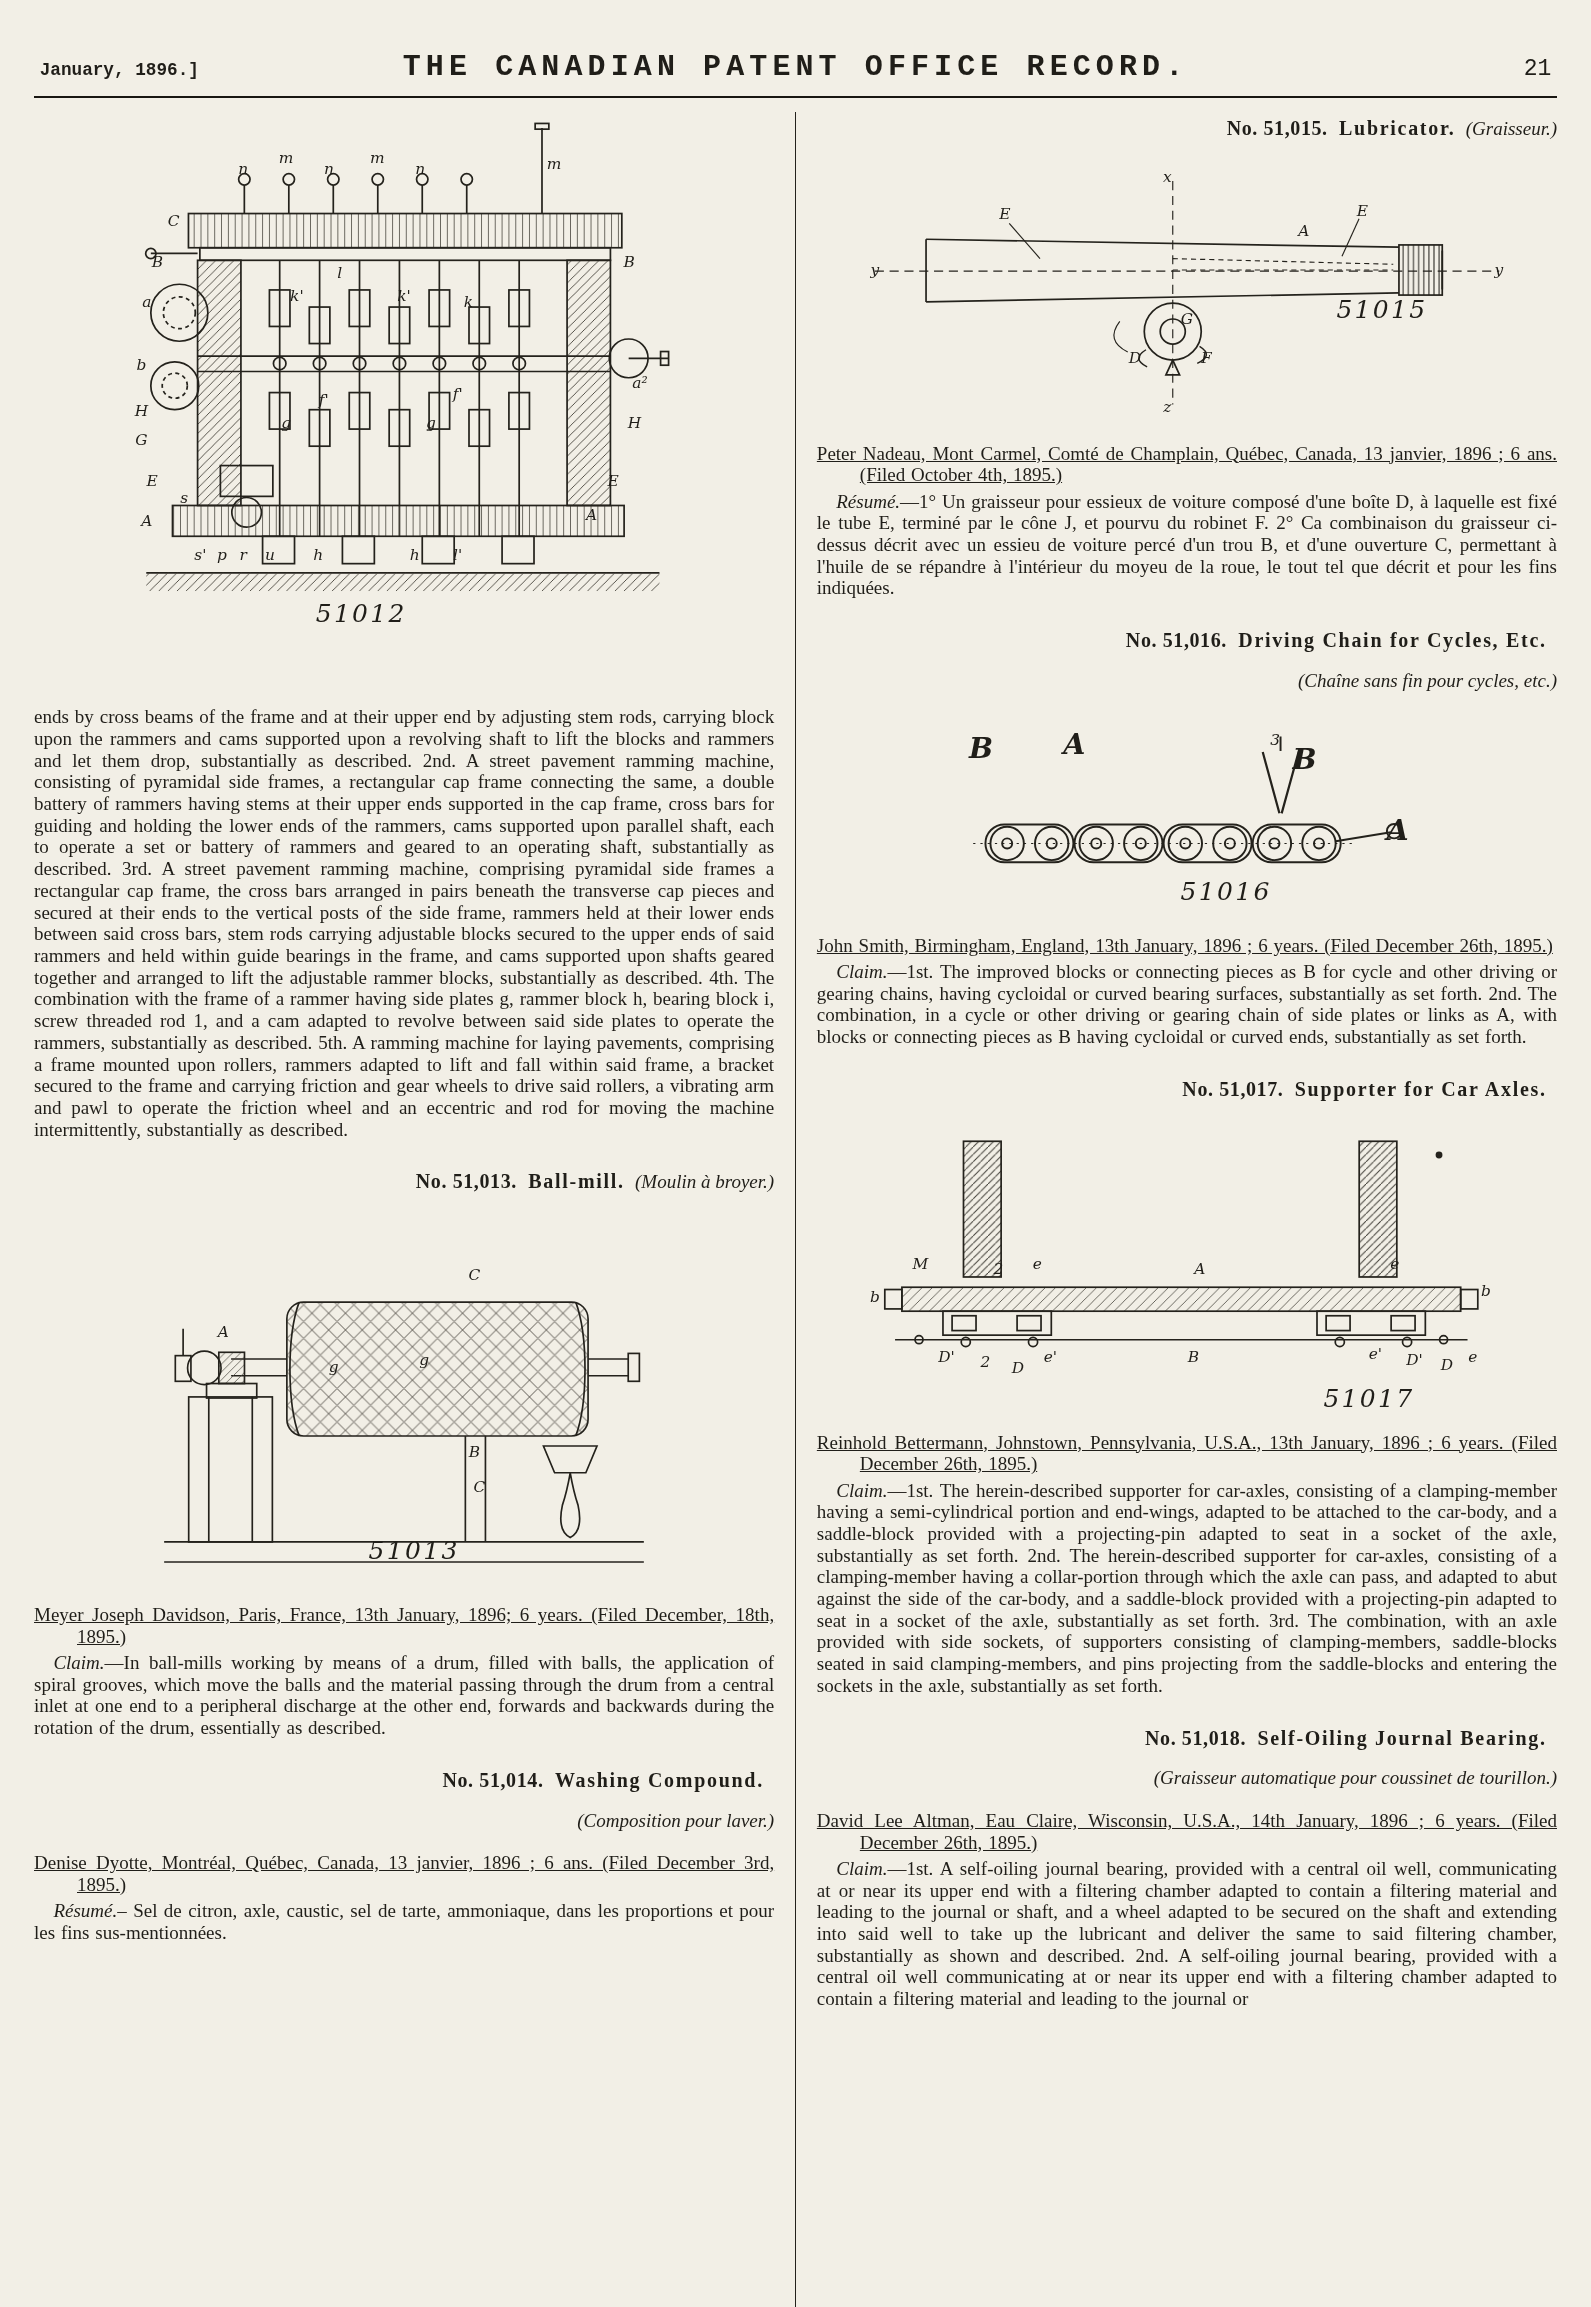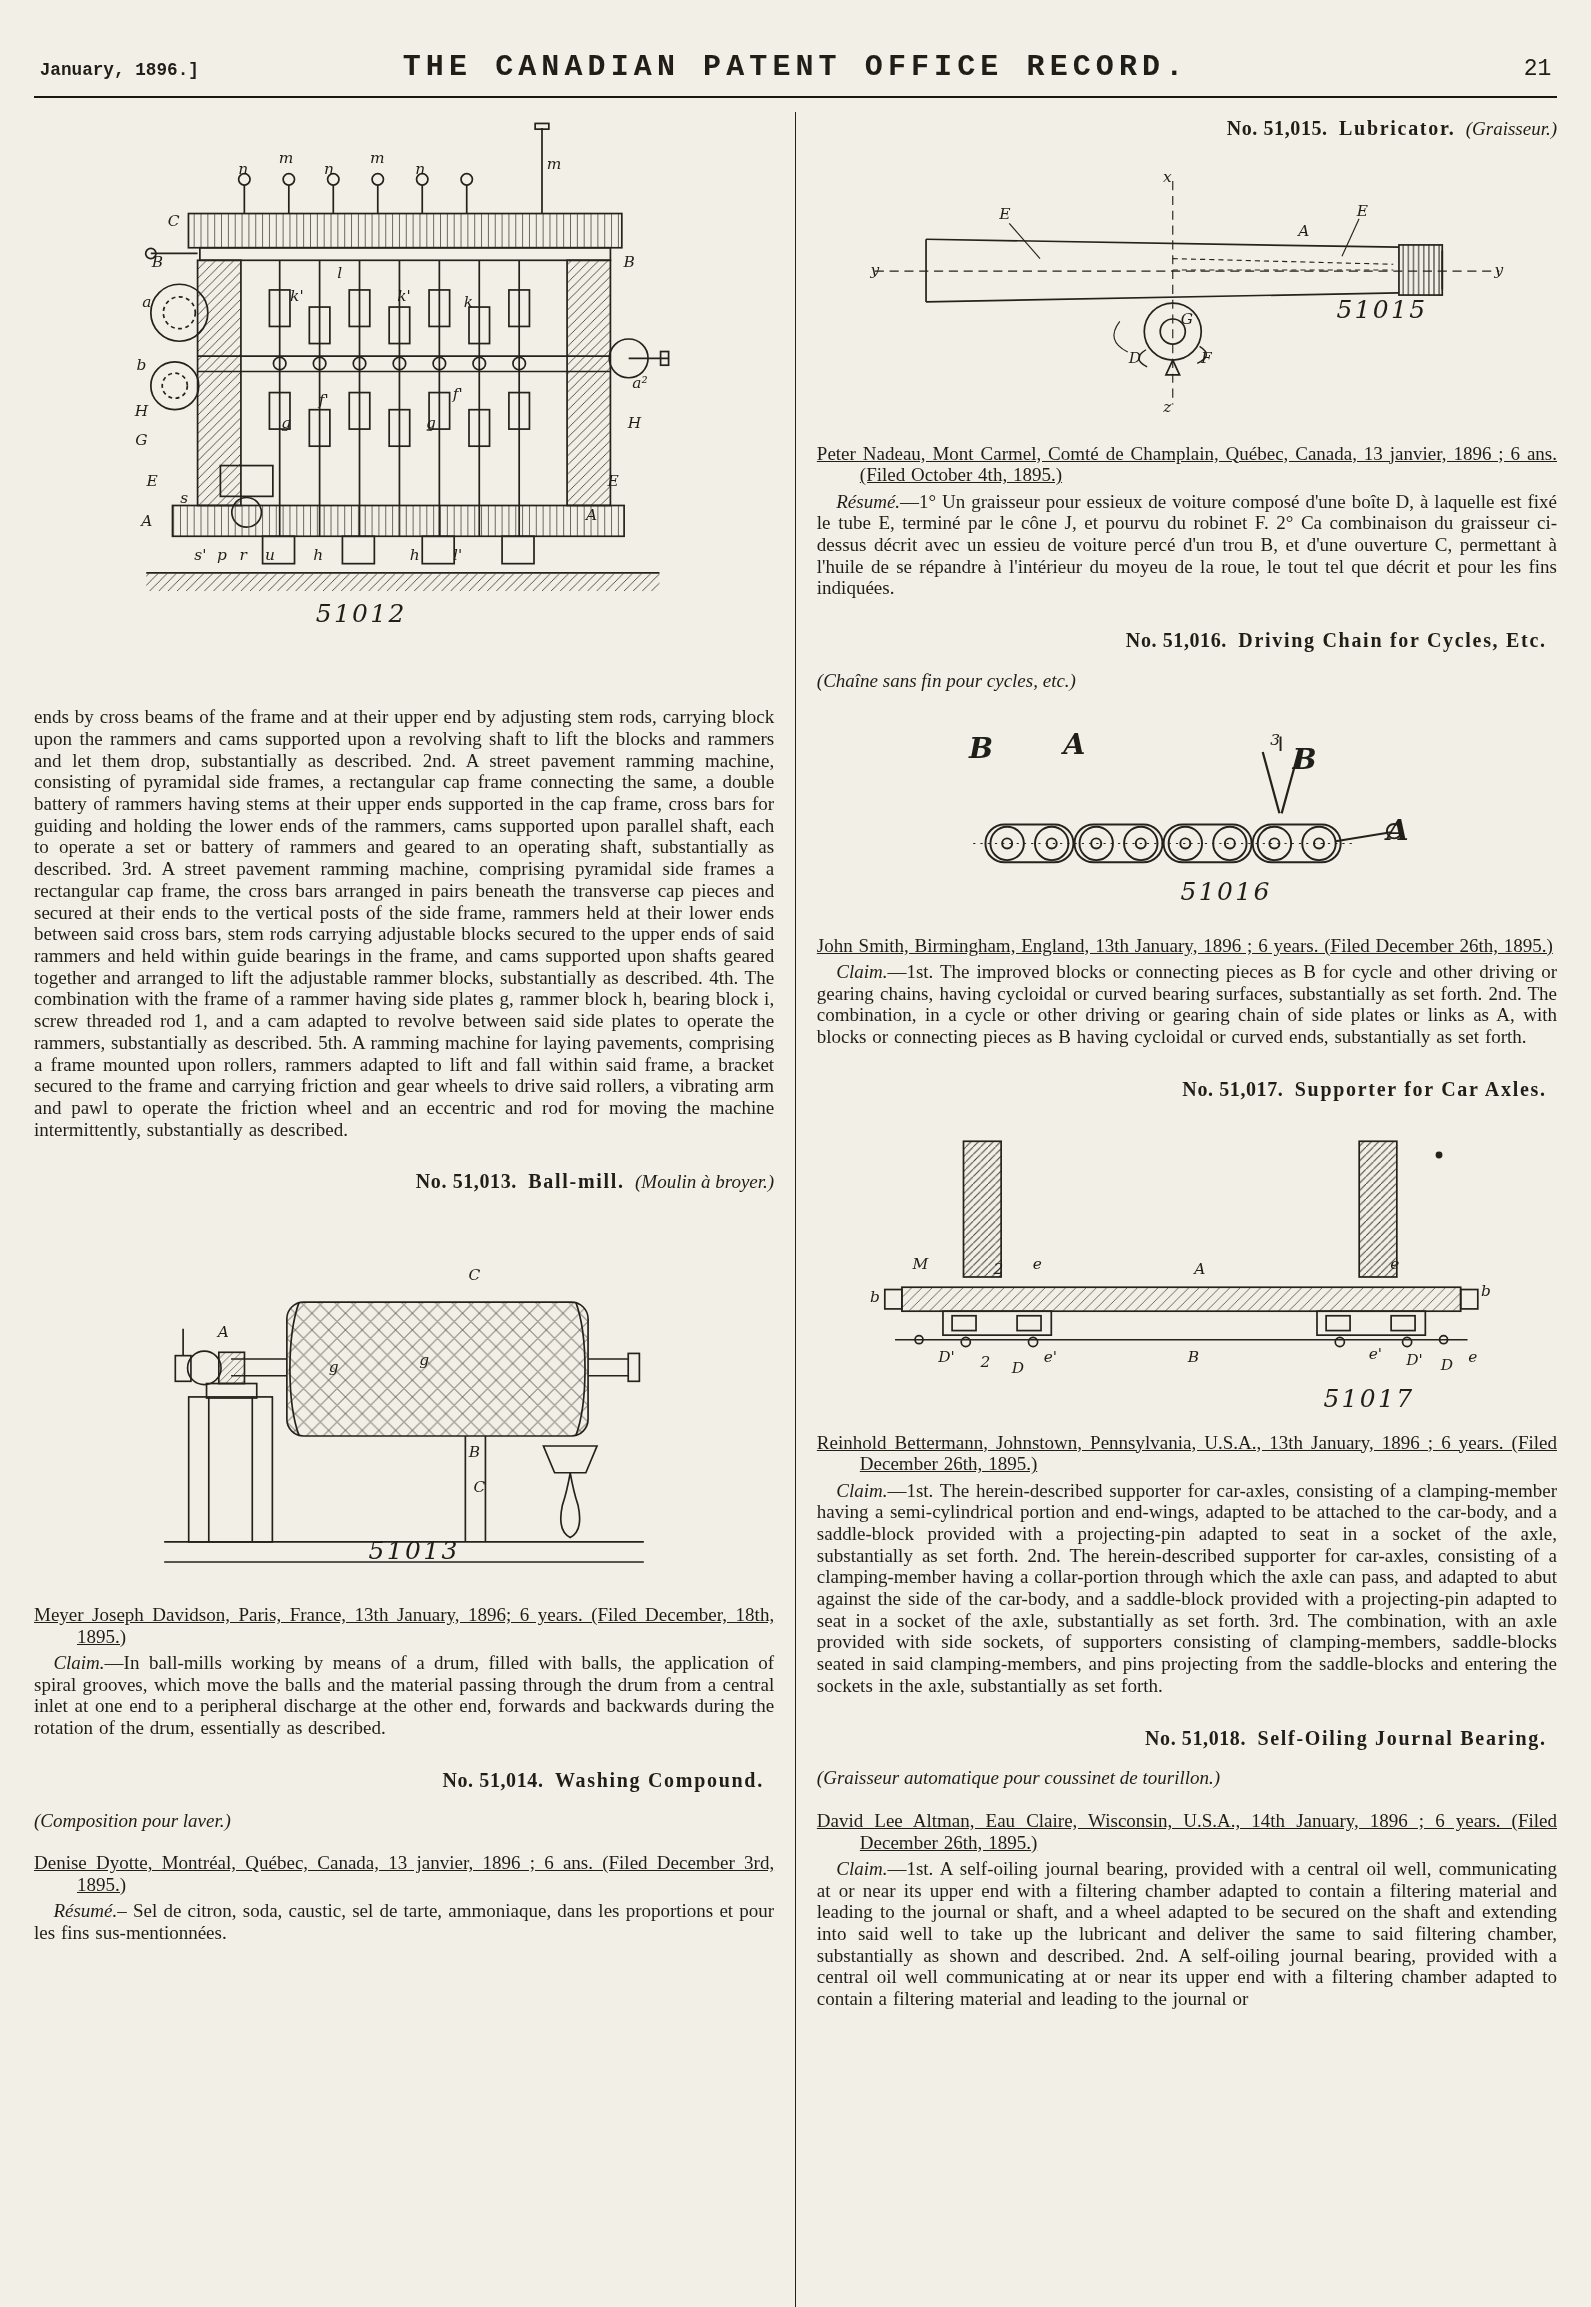--- a/index.html
+++ b/index.html
@@ -18,21 +18,21 @@
   p{margin:0;font-size:19px;line-height:21.7px;text-align:justify;word-spacing:1.1px;}
   .claim{text-indent:19.4px;margin-top:4.6px;}
   .clabel{font-style:italic;}
   .body-p{margin-top:3.4px;}
   .inventor{padding-left:43px;text-indent:-43px;margin-top:10.3px;text-decoration:underline;}
   .ehead{margin:25px 0 8px;font-size:20px;font-weight:bold;line-height:32px;text-align:right;}
   .col > :first-child{margin-top:0;}
   .enum{margin-right:11.4px;letter-spacing:0.6px;}
   .ettl{letter-spacing:1.7px;margin-right:10.3px;}
   .esub{font-weight:normal;font-style:italic;letter-spacing:0;font-size:19px;}
-  .esub-line{text-align:left;font-style:italic;font-size:19px;margin:5.7px 0 10.3px;}
+  .esub-line{text-align:right;font-style:italic;font-size:19px;margin:5.7px 0 10.3px;}
   figure.fig{margin:19.4px auto 15px;}
   .figwrap{position:relative;margin:0 auto;}
   .figwrap svg{display:block;width:100%;height:100%;}
   .f12{width:536px;height:576px;}
   .f13{width:502px;height:353px;}
   .f15{width:650px;height:245px;}
   .f16{width:490px;height:188px;}
   .f17{width:650px;height:274px;}
   .fig-label{position:absolute;transform:translate(-50%,-50%);font-style:italic;font-size:15.4px;font-family:"DejaVu Serif",serif;color:#201e19;white-space:nowrap;}
   .fig-label.num{font-size:25px;letter-spacing:2.3px;}
@@ -223,21 +223,21 @@
             <span class="fig-label num" style="left: 52%; top: 92%;">51013</span>
           </div>
       </figure>
 
       <p class="inventor">Meyer Joseph Davidson, Paris, France, 13th January, 1896; 6 years. (Filed December, 18th, 1895.)</p>
       <p class="claim"><span class="clabel">Claim.</span><span>—In ball-mills working by means of a drum, filled with balls, the application of spiral grooves, which move the balls and the material passing through the drum from a central inlet at one end to a peripheral discharge at the other end, forwards and backwards during the rotation of the drum, essentially as described.</span></p>
 
       <h3 class="ehead"><span class="enum">No. 51,014.</span><span class="ettl">Washing Compound.</span></h3>
       <div class="esub-line">(Composition pour laver.)</div>
       <p class="inventor">Denise Dyotte, Montréal, Québec, Canada, 13 janvier, 1896 ; 6 ans. (Filed December 3rd, 1895.)</p>
-      <p class="claim"><span class="clabel">Résumé.</span><span>– Sel de citron, soda, caustic, sel de tarte, ammoniaque, dans les proportions et pour les fins sus-mentionnées.</span></p>
+      <p class="claim"><span class="clabel">Résumé.</span><span>– Sel de citron, axle, caustic, sel de tarte, ammoniaque, dans les proportions et pour les fins sus-mentionnées.</span></p>
 
     </section>
 
     <div class="divider"></div>
 
     <section class="col col-right">
 
       <h3 class="ehead"><span class="enum">No. 51,015.</span><span class="ettl">Lubricator.</span><span class="esub">(Graisseur.)</span></h3>
 
       <figure class="fig">

